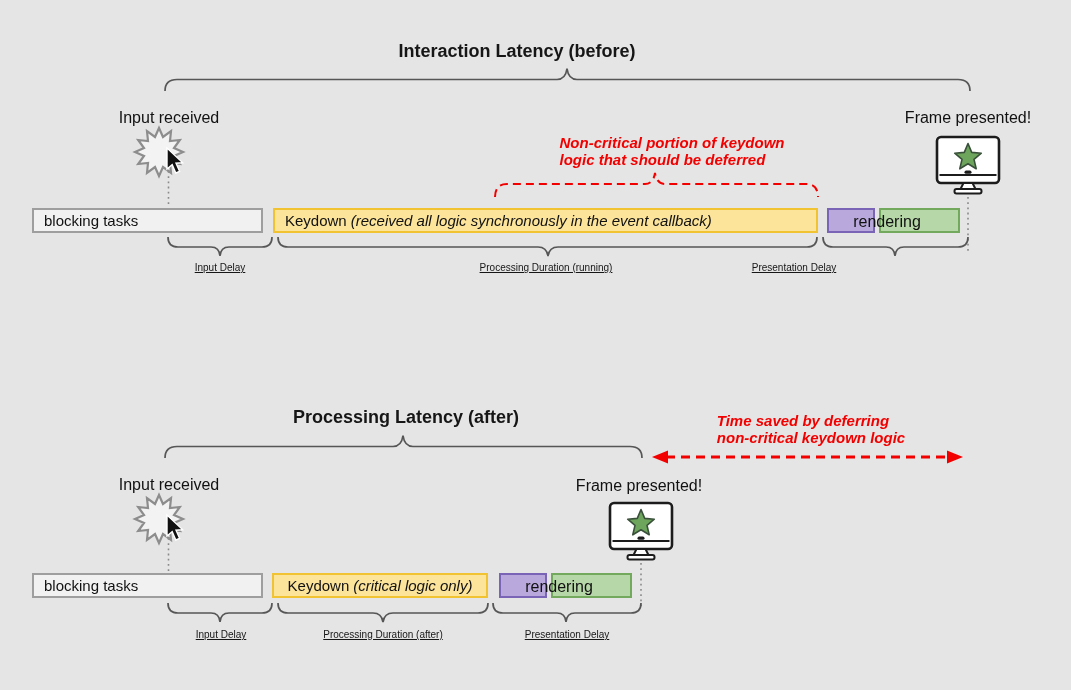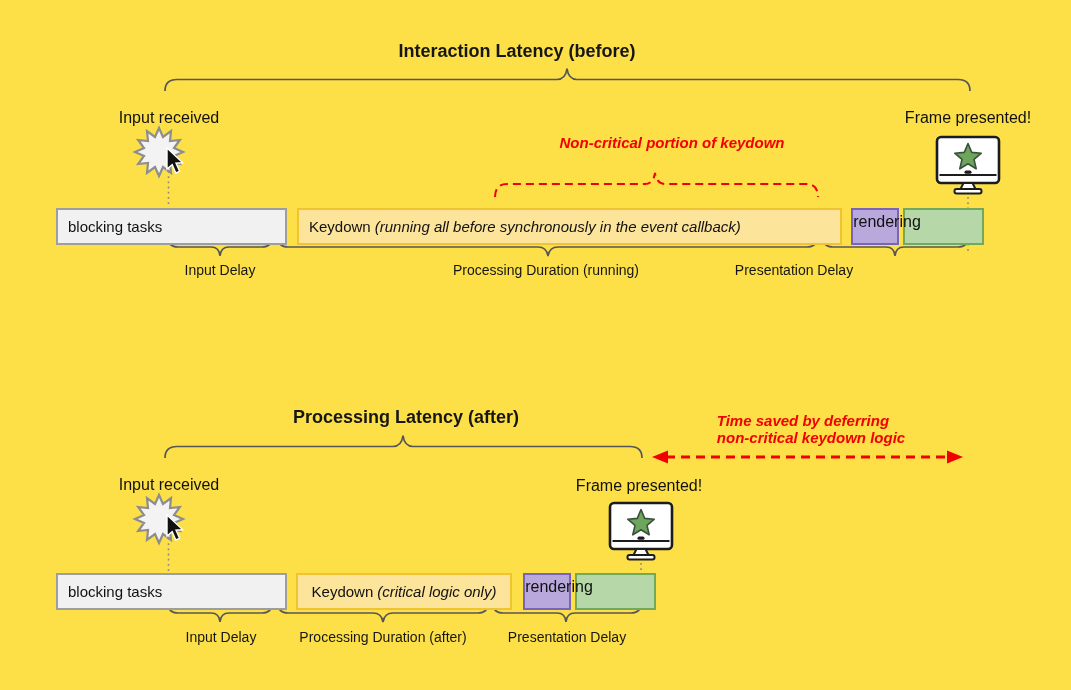--- a/index.html
+++ b/index.html
@@ -1,28 +1,28 @@
 <!DOCTYPE html>
 <html><head>
 <meta charset="utf-8">
 <style>
   html,body{margin:0;padding:0;background:#fff;}
   .canvas{
-    position:relative;width:1071px;height:690px;background:#fde047;overflow:hidden;
+    position:relative;width:1071px;height:690px;background:#e5e5e5;overflow:hidden;
     font-family:"Liberation Sans", sans-serif;color:#111;
   }
   .overlay{position:absolute;left:0;top:0;z-index:0;}
   .txt{position:absolute;white-space:nowrap;transform:translateX(-50%);}
   .section-title{font-size:18px;font-weight:bold;color:#161616;}
   .event-label{font-size:16px;color:#111;}
-  .brace-label{font-size:14px;color:#161616;}
+  .brace-label{font-size:10px;color:#161616;text-decoration:underline;}
   .red-note{font-size:15px;font-weight:bold;font-style:italic;text-align:left;line-height:16.5px;}
   .bar{
-    position:absolute;height:37px;box-sizing:border-box;border:2px solid;
-    display:flex;align-items:center;font-size:15px;z-index:1;margin-left:24px;
+    position:absolute;height:25px;box-sizing:border-box;border:2px solid;
+    display:flex;align-items:center;font-size:15px;z-index:1;
   }
   .bar .pad{padding-left:10px;}
   .bar.center{justify-content:center;}
   .ital{font-style:italic;}
   .keyword{margin-right:4px;}
   .rendering-label{
     position:absolute;height:37px;line-height:27px;font-size:16px;color:#111;
     transform:translateX(-50%);z-index:2;white-space:nowrap;
   }
   .brace{fill:none;stroke:#565656;stroke-width:1.7;}
@@ -86,28 +86,29 @@
       <path stroke="#39503a" stroke-width="1.6" stroke-linejoin="round" d="M31,6.5 L34.7,15.4 L44.3,16.2 L37.0,22.4 L39.2,31.8 L31,26.8 L22.8,31.8 L25.0,22.4 L17.7,16.2 L27.3,15.4 Z" style="fill: rgb(110, 165, 93);"></path>
     </g>
   </svg>
 
   <div class="txt section-title" style="left:517px;top:41px;">Interaction Latency (before)</div>
   <div class="txt event-label" style="left:169px;top:109px;">Input received</div>
   <div class="txt event-label" style="left:968px;top:109px;">Frame presented!</div>
 
   <div class="txt red-note" style="left: 672px; top: 135px; color: rgb(242, 0, 0);">
     <span style="display:block">Non-critical portion of keydown</span>
+    <span style="display:block">logic that should be deferred</span>
   </div>
 
   <div class="bar" style="left: 32px; top: 208px; width: 231px; background-color: rgb(241, 241, 241); border-color: rgb(158, 158, 158);">
     <span class="pad">blocking tasks</span>
   </div>
   <div class="bar" style="left: 273px; top: 208px; width: 545px; background-color: rgb(252, 228, 155); border-color: rgb(241, 194, 50);">
     <span class="pad keyword">Keydown</span>
-    <span class="ital">(running all before synchronously in the event callback)</span>
+    <span class="ital">(received all logic synchronously in the event callback)</span>
   </div>
   <div class="bar" style="left: 827px; top: 208px; width: 48px; background-color: rgb(185, 168, 220); border-color: rgb(122, 100, 181);"></div>
   <div class="bar" style="left: 879px; top: 208px; width: 81px; background-color: rgb(182, 215, 168); border-color: rgb(115, 169, 92);"></div>
   <div class="rendering-label" style="left:887px;top:208px;">rendering</div>
 
   <div class="txt brace-label" style="left:220px;top:262px;">Input Delay</div>
   <div class="txt brace-label" style="left:546px;top:262px;">Processing Duration (running)</div>
   <div class="txt brace-label" style="left:794px;top:262px;">Presentation Delay</div>
 
   <div class="txt section-title" style="left:406px;top:407px;">Processing Latency (after)</div>

